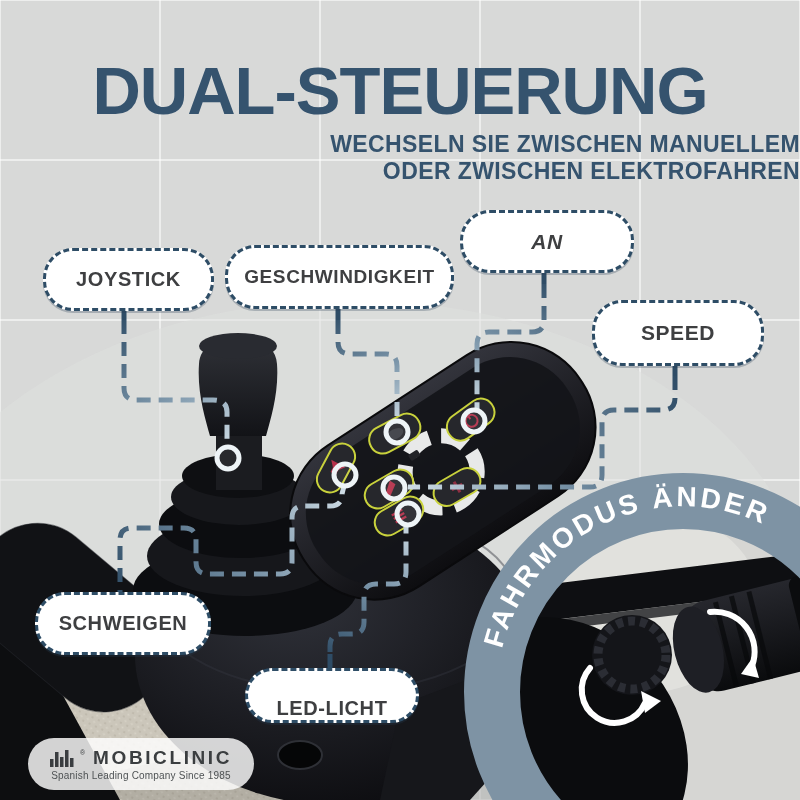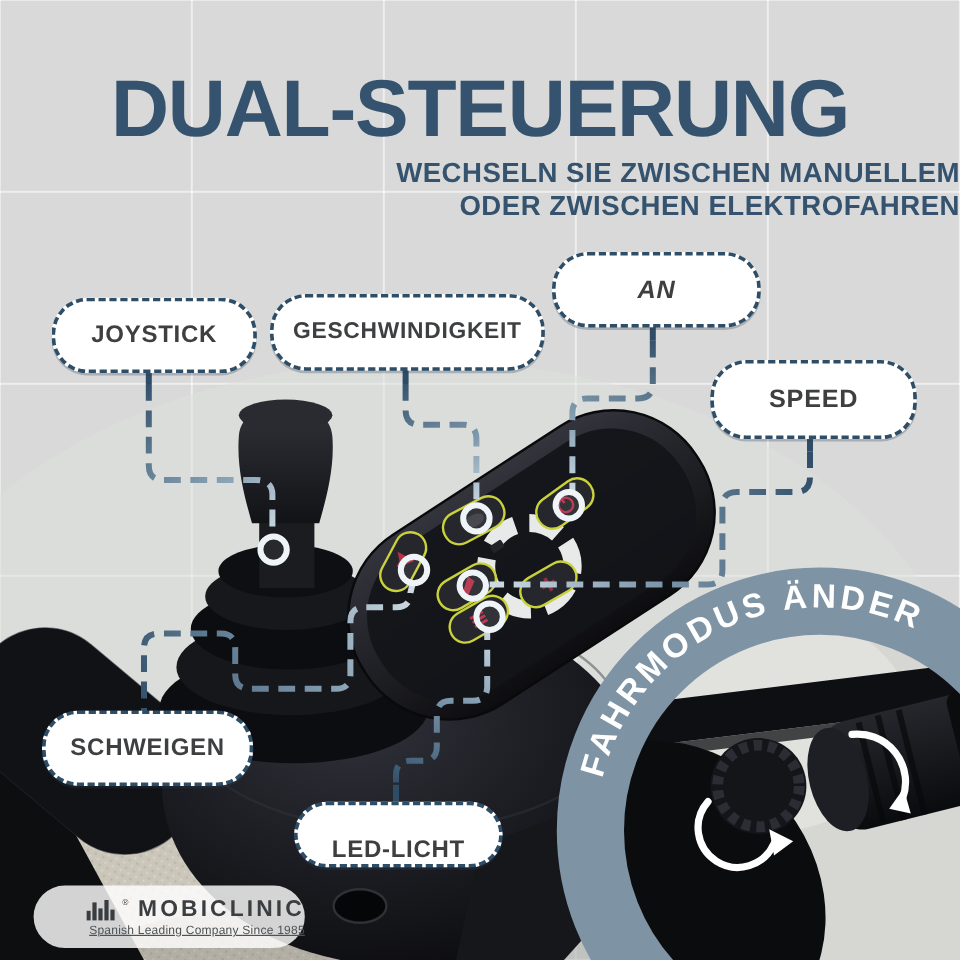--- a/index.html
+++ b/index.html
@@ -30,26 +30,26 @@
   .c-joystick{left:43px;top:248px;width:165px;height:57px;font-size:20px;}
   .c-geschwindigkeit{left:225px;top:245px;width:223px;height:58px;font-size:19px;}
   .c-an{left:460px;top:210px;width:168px;height:57px;font-size:21px;font-style:italic;}
   .c-horn{left:592px;top:300px;width:166px;height:60px;font-size:21px;}
   .c-schweigen{left:35px;top:592px;width:170px;height:57px;font-size:20px;}
   .c-led{left:245px;top:668px;width:168px;height:49px;font-size:20px;align-items:flex-end;}
   .scene{position:absolute;left:0;top:0;z-index:1;}
   .logo{
     position:absolute;left:28px;top:738px;width:226px;height:52px;z-index:4;
     background:rgba(255,255,255,.82);border-radius:26px;
-    display:flex;flex-direction:column;align-items:flex-end;justify-content:center;
+    display:flex;flex-direction:column;align-items:center;justify-content:center;
   }
   .logo-row{display:flex;align-items:center;gap:8px;}
   .logo-name{font-size:19px;font-weight:600;letter-spacing:2.6px;color:#3b3e40;}
   .logo-reg{font-size:7px;color:#3b3e40;align-self:flex-start;margin-left:-6px;margin-top:2px;}
-  .logo-tagline{font-size:10px;color:#4e5254;margin-top:1px;letter-spacing:.2px;text-decoration:underline;}
+  .logo-tagline{font-size:10px;color:#4e5254;margin-top:1px;letter-spacing:.2px;}
 </style>
 </head>
 <body>
 
 <div class="canvas">
 
   <svg class="scene" width="800" height="800" viewBox="0 0 800 800">
     <defs>
       <radialGradient id="domeG" cx="40%" cy="30%" r="80%">
         <stop offset="0" stop-color="#30323a"></stop>

